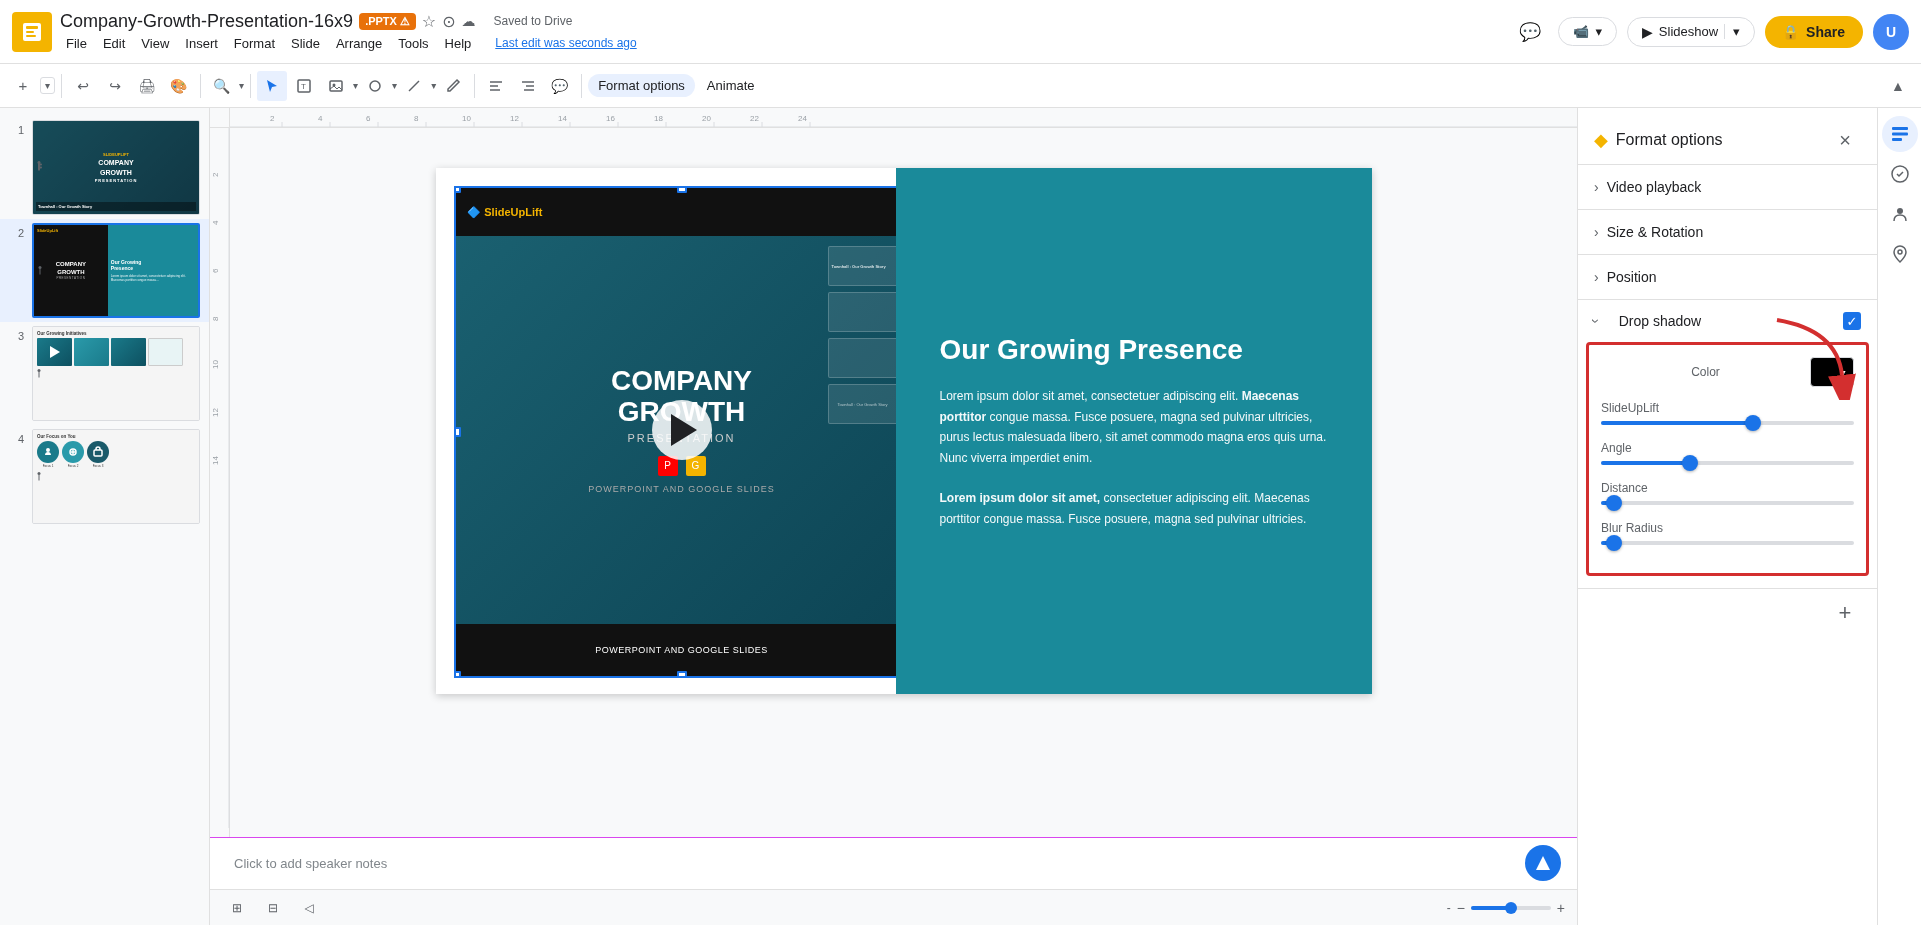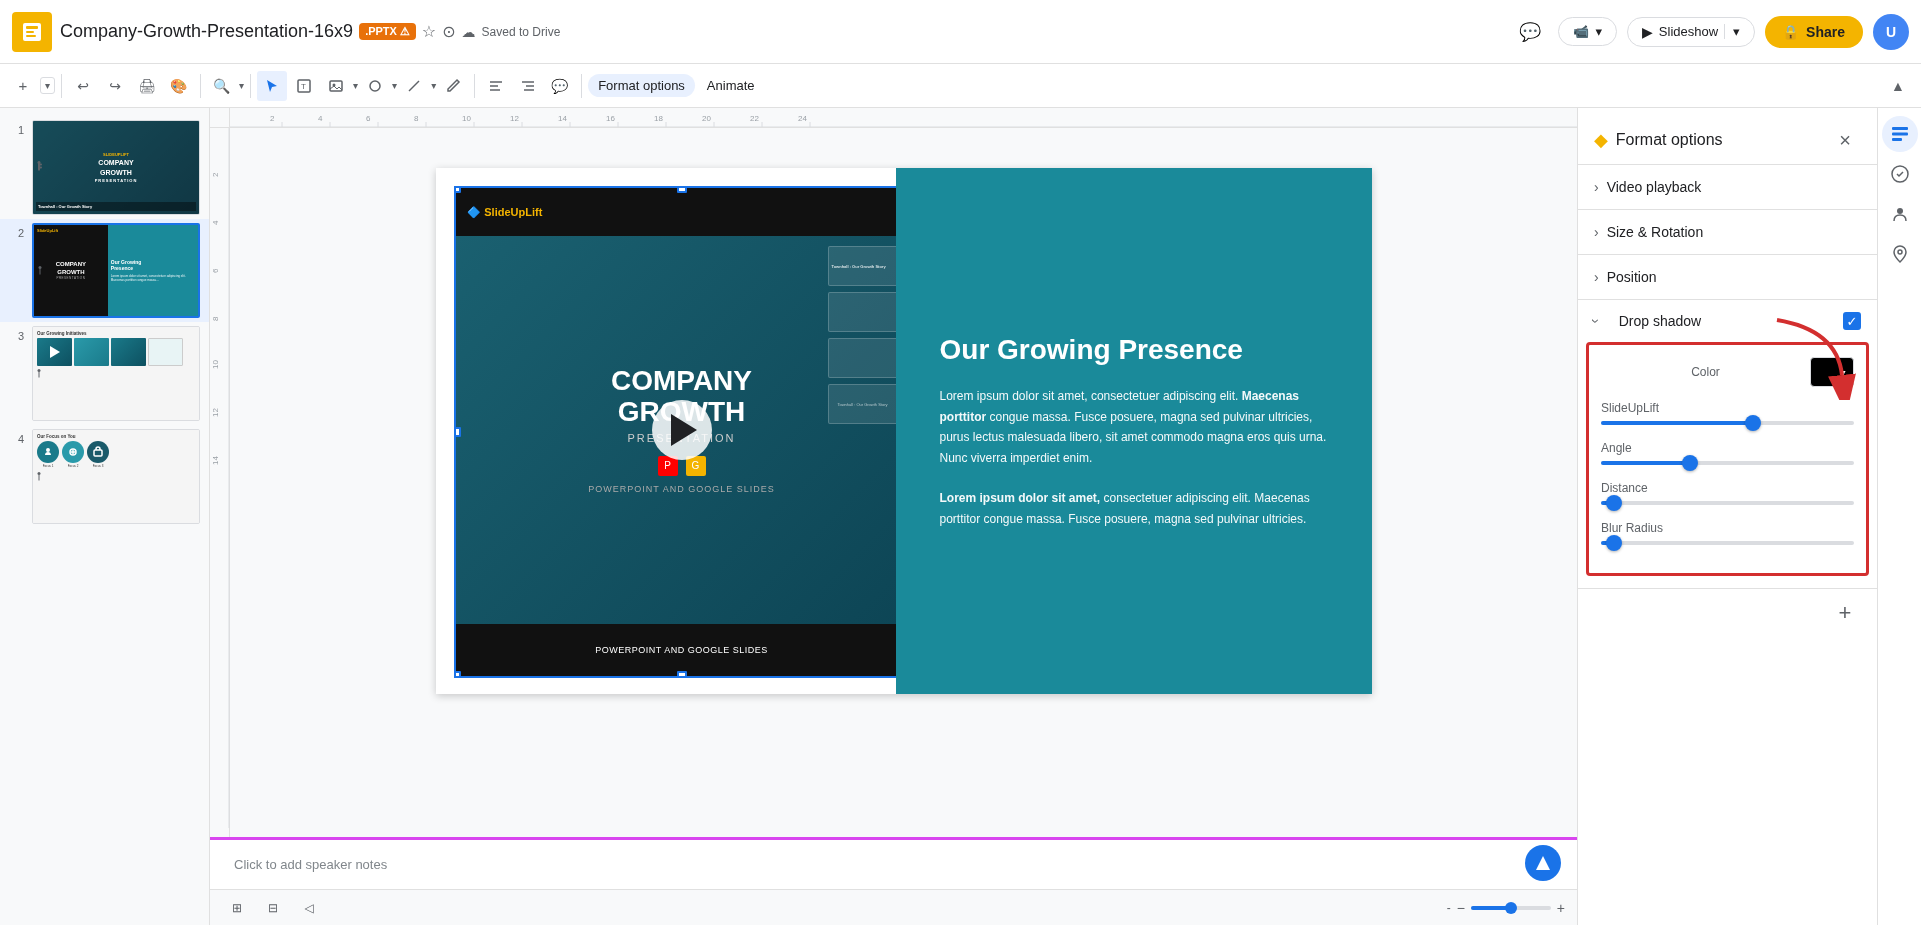--- a/index.html
+++ b/index.html
@@ -6,21 +6,21 @@
     body { font-family: 'Arial', sans-serif; font-size: 13px; background: #f8f9fa; overflow: hidden; width: 1921px; height: 925px; display: flex; flex-direction: column; }
 
     
     #topbar { height: 64px; background: #fff; display: flex; align-items: center; padding: 0 12px; border-bottom: 1px solid #e0e0e0; gap: 8px; position: relative; z-index: 10; }
     #app-logo { width: 40px; height: 40px; background: #f4b400; border-radius: 4px; display: flex; align-items: center; justify-content: center; flex-shrink: 0; }
     #app-logo svg { width: 24px; height: 24px; }
     #title-area { display: flex; flex-direction: column; flex: 1; min-width: 0; }
     #doc-title-row { display: flex; align-items: center; gap: 6px; }
     #doc-title { font-size: 18px; font-weight: 400; color: #202124; }
     #pptx-badge { background: #f28b36; color: #fff; font-size: 11px; font-weight: 600; padding: 1px 5px; border-radius: 3px; display: flex; align-items: center; gap: 3px; }
-    #saved-status { font-size: 12px; color: #5f6368; display: flex; align-items: center; gap: 4px; }
+    #saved-status { font-size: 12px; color: #5f6368; display: flex; align-items: center; gap: 4px; margin-left: 12px; }
     #menu-bar { display: flex; gap: 4px; align-items: center; margin-top: 2px; }
     #menu-bar span { font-size: 13px; color: #202124; padding: 2px 6px; cursor: pointer; border-radius: 3px; }
     #last-edit { font-size: 12px; color: #1a73e8; text-decoration: underline; cursor: pointer; }
     #topbar-right { display: flex; align-items: center; gap: 10px; margin-left: auto; }
     #comment-btn { width: 36px; height: 36px; border-radius: 50%; border: none; background: transparent; cursor: pointer; display: flex; align-items: center; justify-content: center; color: #5f6368; }
     #meet-btn { background: #fff; border: 1px solid #dadce0; border-radius: 20px; padding: 6px 14px; cursor: pointer; display: flex; align-items: center; gap: 6px; font-size: 13px; color: #202124; }
     #slideshow-btn { background: #fff; border: 1px solid #dadce0; border-radius: 20px; padding: 6px 14px; cursor: pointer; display: flex; align-items: center; gap: 6px; font-size: 13px; color: #202124; }
     #share-btn { background: #f4b400; border: none; border-radius: 20px; padding: 8px 18px; cursor: pointer; font-size: 14px; font-weight: 600; color: #202124; display: flex; align-items: center; gap: 6px; }
     #avatar { width: 36px; height: 36px; border-radius: 50%; background: #4285f4; color: #fff; display: flex; align-items: center; justify-content: center; font-size: 14px; font-weight: 600; cursor: pointer; overflow: hidden; }
 
@@ -96,20 +96,32 @@
     </svg>
   </div>
   <div id="title-area">
     <div id="doc-title-row">
       <span id="doc-title">Company-Growth-Presentation-16x9</span>
       <span id="pptx-badge" style="background:#e8710a;color:#fff;font-size:11px;padding:2px 6px;border-radius:4px;display:flex;align-items:center;gap:3px;">.PPTX ⚠</span>
       <span style="color:#5f6368;font-size:16px;cursor:pointer;">☆</span>
       <span style="color:#5f6368;font-size:16px;cursor:pointer;">⊙</span>
       <span style="color:#5f6368;font-size:14px;">☁</span>
       <span id="saved-status" style="font-size:12px;color:#5f6368;">Saved to Drive</span>
+    </div>
+    <div id="menu-bar">
+      <span>File</span>
+      <span>Edit</span>
+      <span>View</span>
+      <span>Insert</span>
+      <span>Format</span>
+      <span>Slide</span>
+      <span>Arrange</span>
+      <span>Tools</span>
+      <span>Help</span>
+      <span id="last-edit" style="font-size:12px;color:#1a73e8;text-decoration:underline;cursor:pointer;margin-left:8px;">Last edit was seconds ago</span>
     </div>
   </div>
   <div id="topbar-right">
     <button id="comment-btn" style="width:36px;height:36px;border-radius:50%;border:none;background:transparent;cursor:pointer;display:flex;align-items:center;justify-content:center;font-size:18px;color:#5f6368;">
       💬
     </button>
     <button id="meet-btn" style="background:#fff;border:1px solid #dadce0;border-radius:20px;padding:6px 14px;cursor:pointer;display:flex;align-items:center;gap:6px;font-size:13px;color:#202124;">
       <span>📹</span>
       <span>▾</span>
     </button>
@@ -426,21 +438,21 @@
             <p style="color:rgba(255,255,255,0.95);font-size:12px;line-height:1.7;font-family:Arial,sans-serif;">
               Lorem ipsum dolor sit amet, consectetuer adipiscing elit. <strong>Maecenas porttitor</strong> congue massa. Fusce posuere, magna sed pulvinar ultricies, purus lectus malesuada libero, sit amet commodo magna eros quis urna. Nunc viverra imperdiet enim.
               <br><br>
               <strong>Lorem ipsum dolor sit amet,</strong> consectetuer adipiscing elit. Maecenas porttitor congue massa. Fusce posuere, magna sed pulvinar ultricies.
             </p>
           </div>
         </div>
       </div>
     </div>
 
-    <div id="canvas-notes" style="height:52px;background:#fff;border-top:3px solid #d946ef;display:flex;align-items:center;padding:0 24px;color:#80868b;font-size:13px;position:relative;">
+    <div id="canvas-notes" style="height:52px;background:#fff;border-top:1px solid #d946ef;display:flex;align-items:center;padding:0 24px;color:#80868b;font-size:13px;position:relative;">
       <span>Click to add speaker notes</span>
       <div style="position:absolute;right:16px;bottom:8px;width:36px;height:36px;background:#1a73e8;border-radius:50%;display:flex;align-items:center;justify-content:center;cursor:pointer;">
         <svg width="18" height="18" viewBox="0 0 18 18" fill="#fff">
             <path d="M9 2L2 16h14L9 2z"></path>
           </svg>
       </div>
     </div>
 
     <div id="canvas-bottom-bar" style="height:36px;background:#f8f9fa;border-top:1px solid #e0e0e0;display:flex;align-items:center;padding:0 12px;gap:6px;">
       <button class="tb-btn" style="font-size:12px;">⊞</button>

